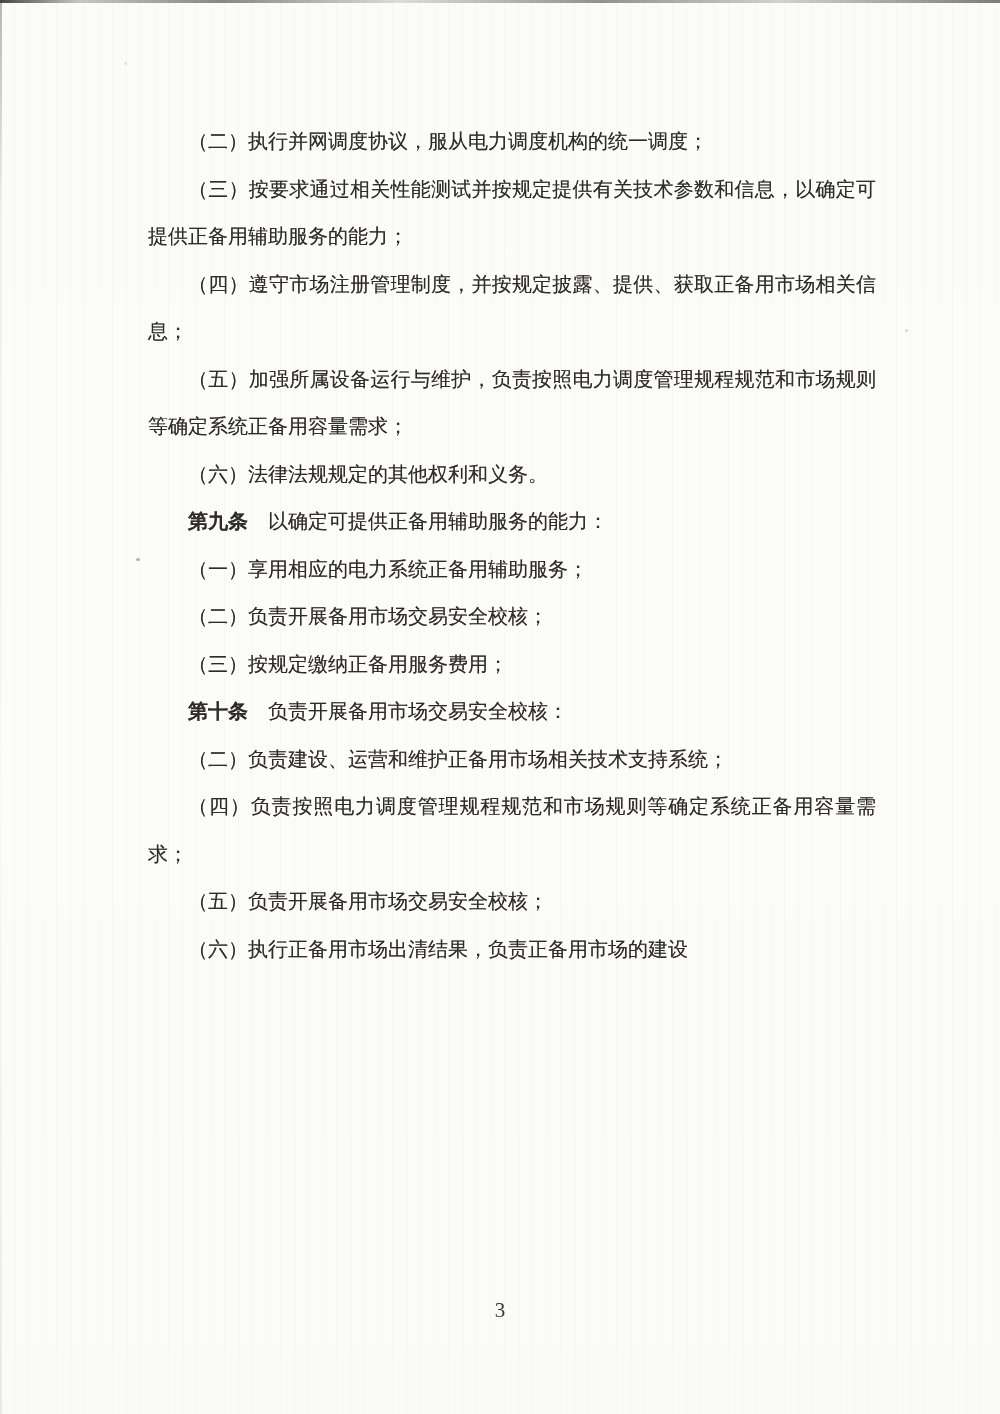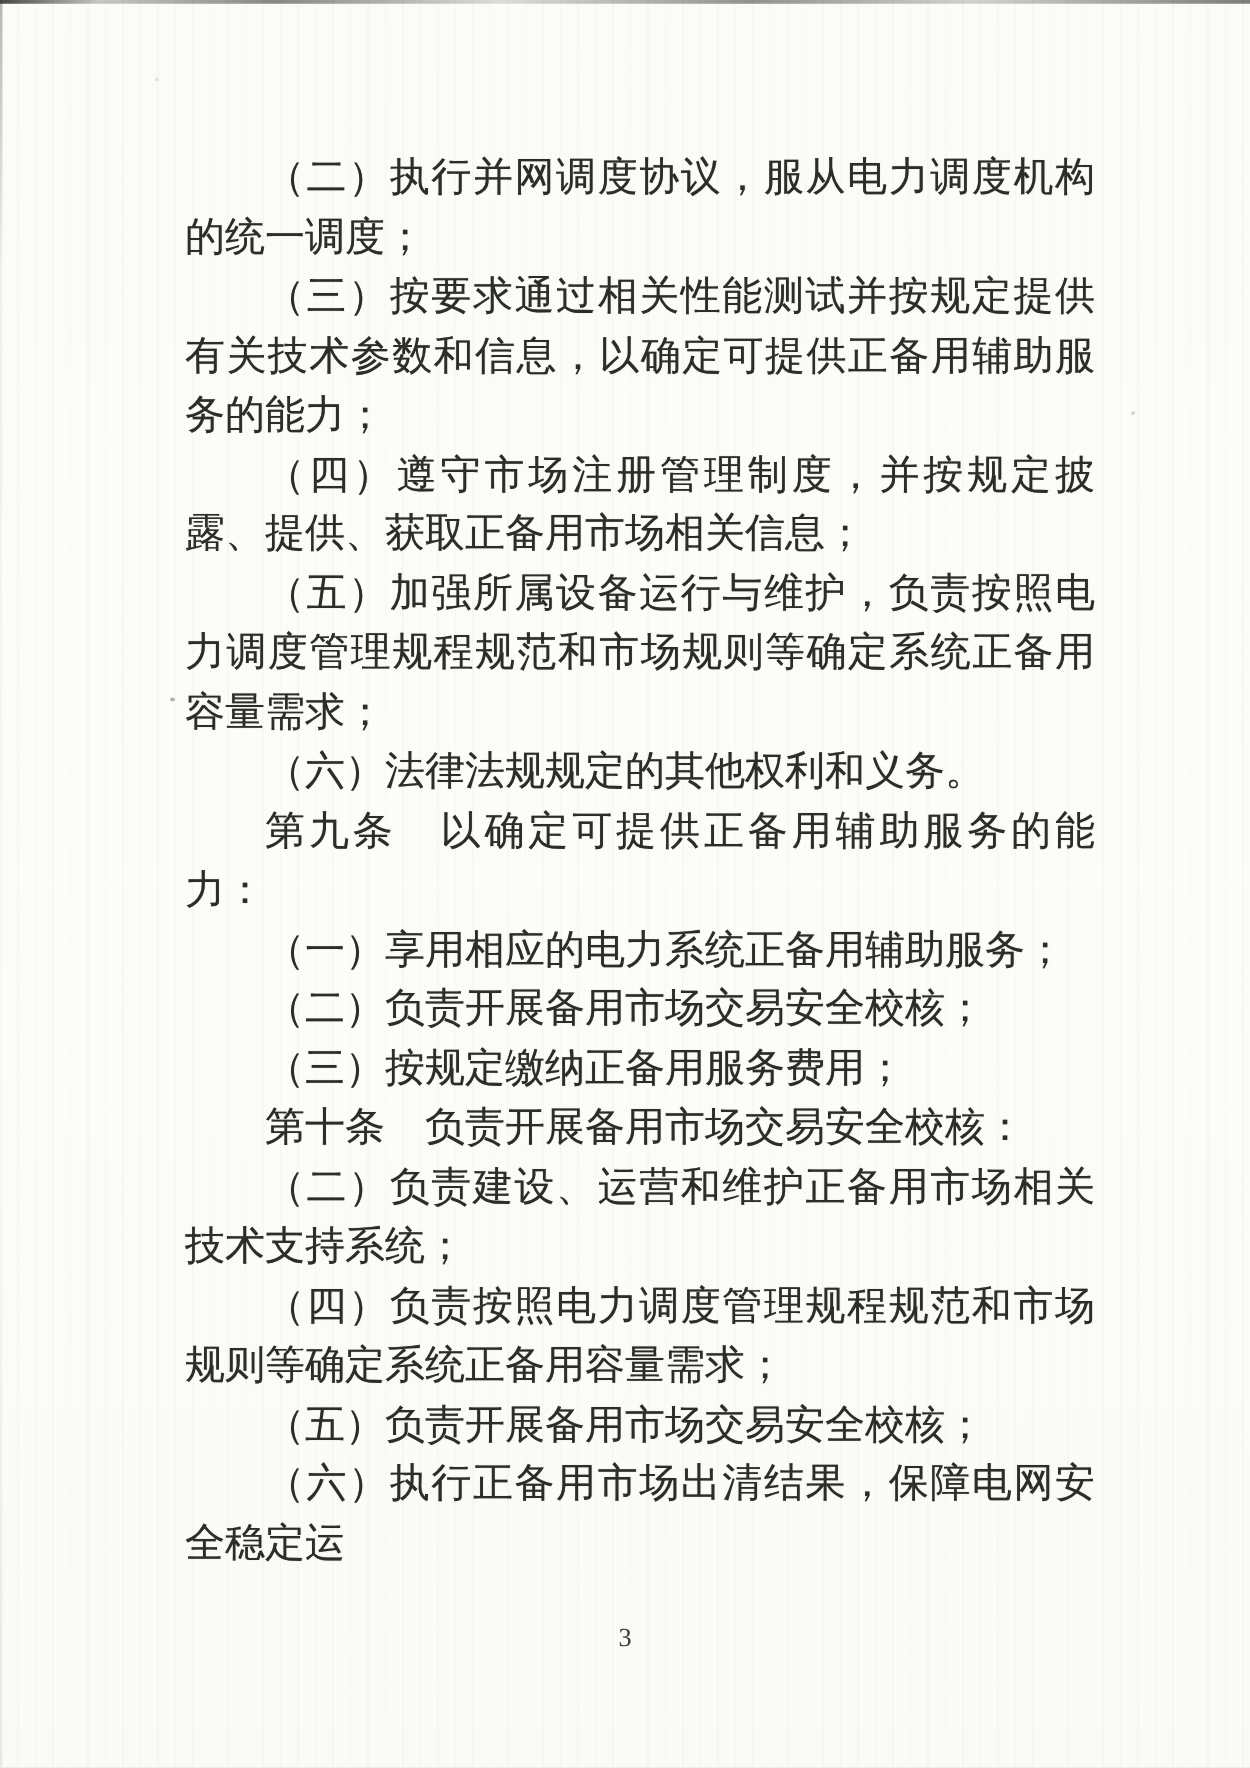--- a/index.html
+++ b/index.html
@@ -47,32 +47,32 @@
   .speck.s1 { left: 136px; top: 558px; width: 4px; height: 3px; }
   .speck.s2 { left: 905px; top: 329px; width: 3px; height: 3px; opacity: .5; }
   .speck.s3 { left: 124px; top: 62px;  width: 3px; height: 3px; opacity: .35; }
 
   .doc-body {
     position: absolute;
     left: 148px;
     top: 118px;
     width: 728px; 
     color: #2e2c29;
-    font-size: 32px;
+    font-size: 20px;
     line-height: 47.5px;
     text-align: justify;
   }
   .para {
     margin: 0;
     padding: 0;
     text-indent: 2em;
     text-shadow: 0 0 0.6px rgba(46,44,41,0.55); 
   }
   .para .bold {
-    font-weight: normal;
+    font-weight: bold;
   }
   .page-number {
     position: absolute;
     left: 0;
     top: 1298px;
     width: 1000px;
     text-align: center;
     font-size: 21px;
     color: #3a3835;
   }
@@ -94,17 +94,17 @@
       <p class="para"><span>（五）加强所属设备运行与维护，负责按照电力调度管理规程规范和市场规则等确定系统正备用容量需求；</span></p>
       <p class="para"><span>（六）法律法规规定的其他权利和义务。</span></p>
       <p class="para"><span class="bold">第九条</span><span>　以确定可提供正备用辅助服务的能力：</span></p>
       <p class="para"><span>（一）享用相应的电力系统正备用辅助服务；</span></p>
       <p class="para"><span>（二）负责开展备用市场交易安全校核；</span></p>
       <p class="para"><span>（三）按规定缴纳正备用服务费用；</span></p>
       <p class="para"><span class="bold">第十条</span><span>　负责开展备用市场交易安全校核：</span></p>
       <p class="para"><span>（二）负责建设、运营和维护正备用市场相关技术支持系统；</span></p>
       <p class="para"><span>（四）负责按照电力调度管理规程规范和市场规则等确定系统正备用容量需求；</span></p>
       <p class="para"><span>（五）负责开展备用市场交易安全校核；</span></p>
-      <p class="para"><span>（六）执行正备用市场出清结果，保障电网安全稳定运</span></p>
+      <p class="para"><span>（六）执行正备用市场出清结果，负责正备用市场的建设</span></p>
     </div>
 
   <div class="page-number">3</div>
 </div>
 
 </body></html>

